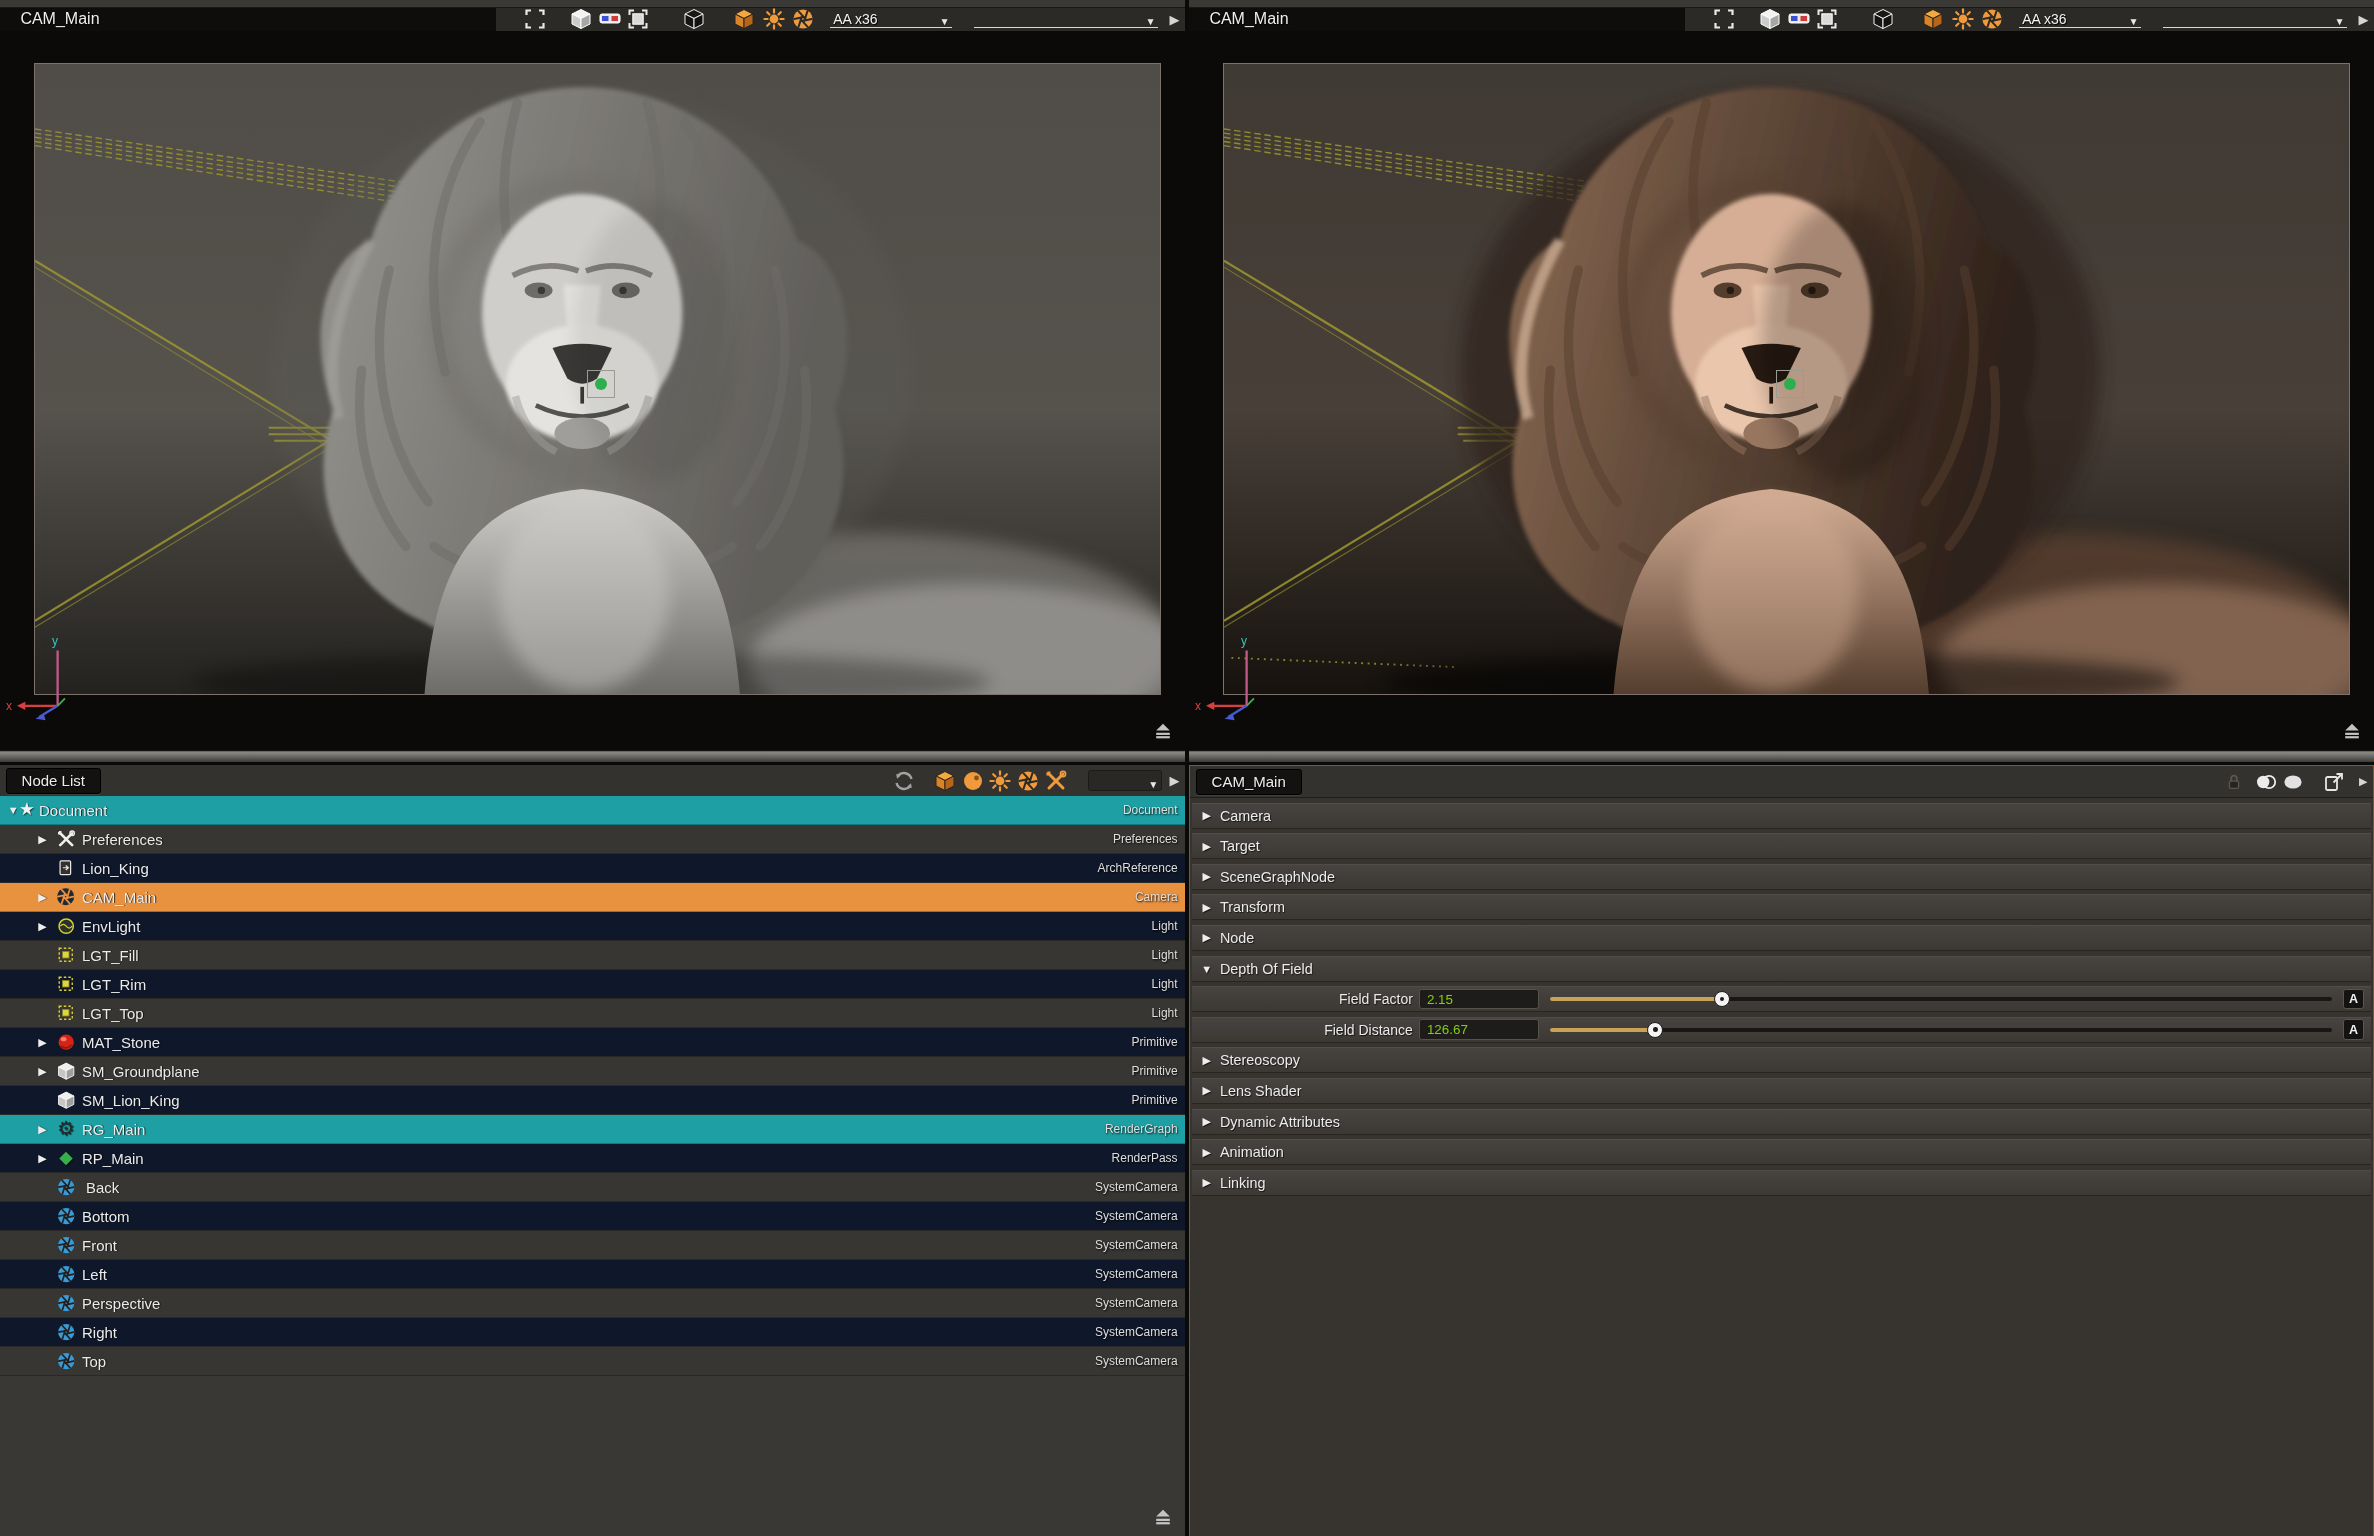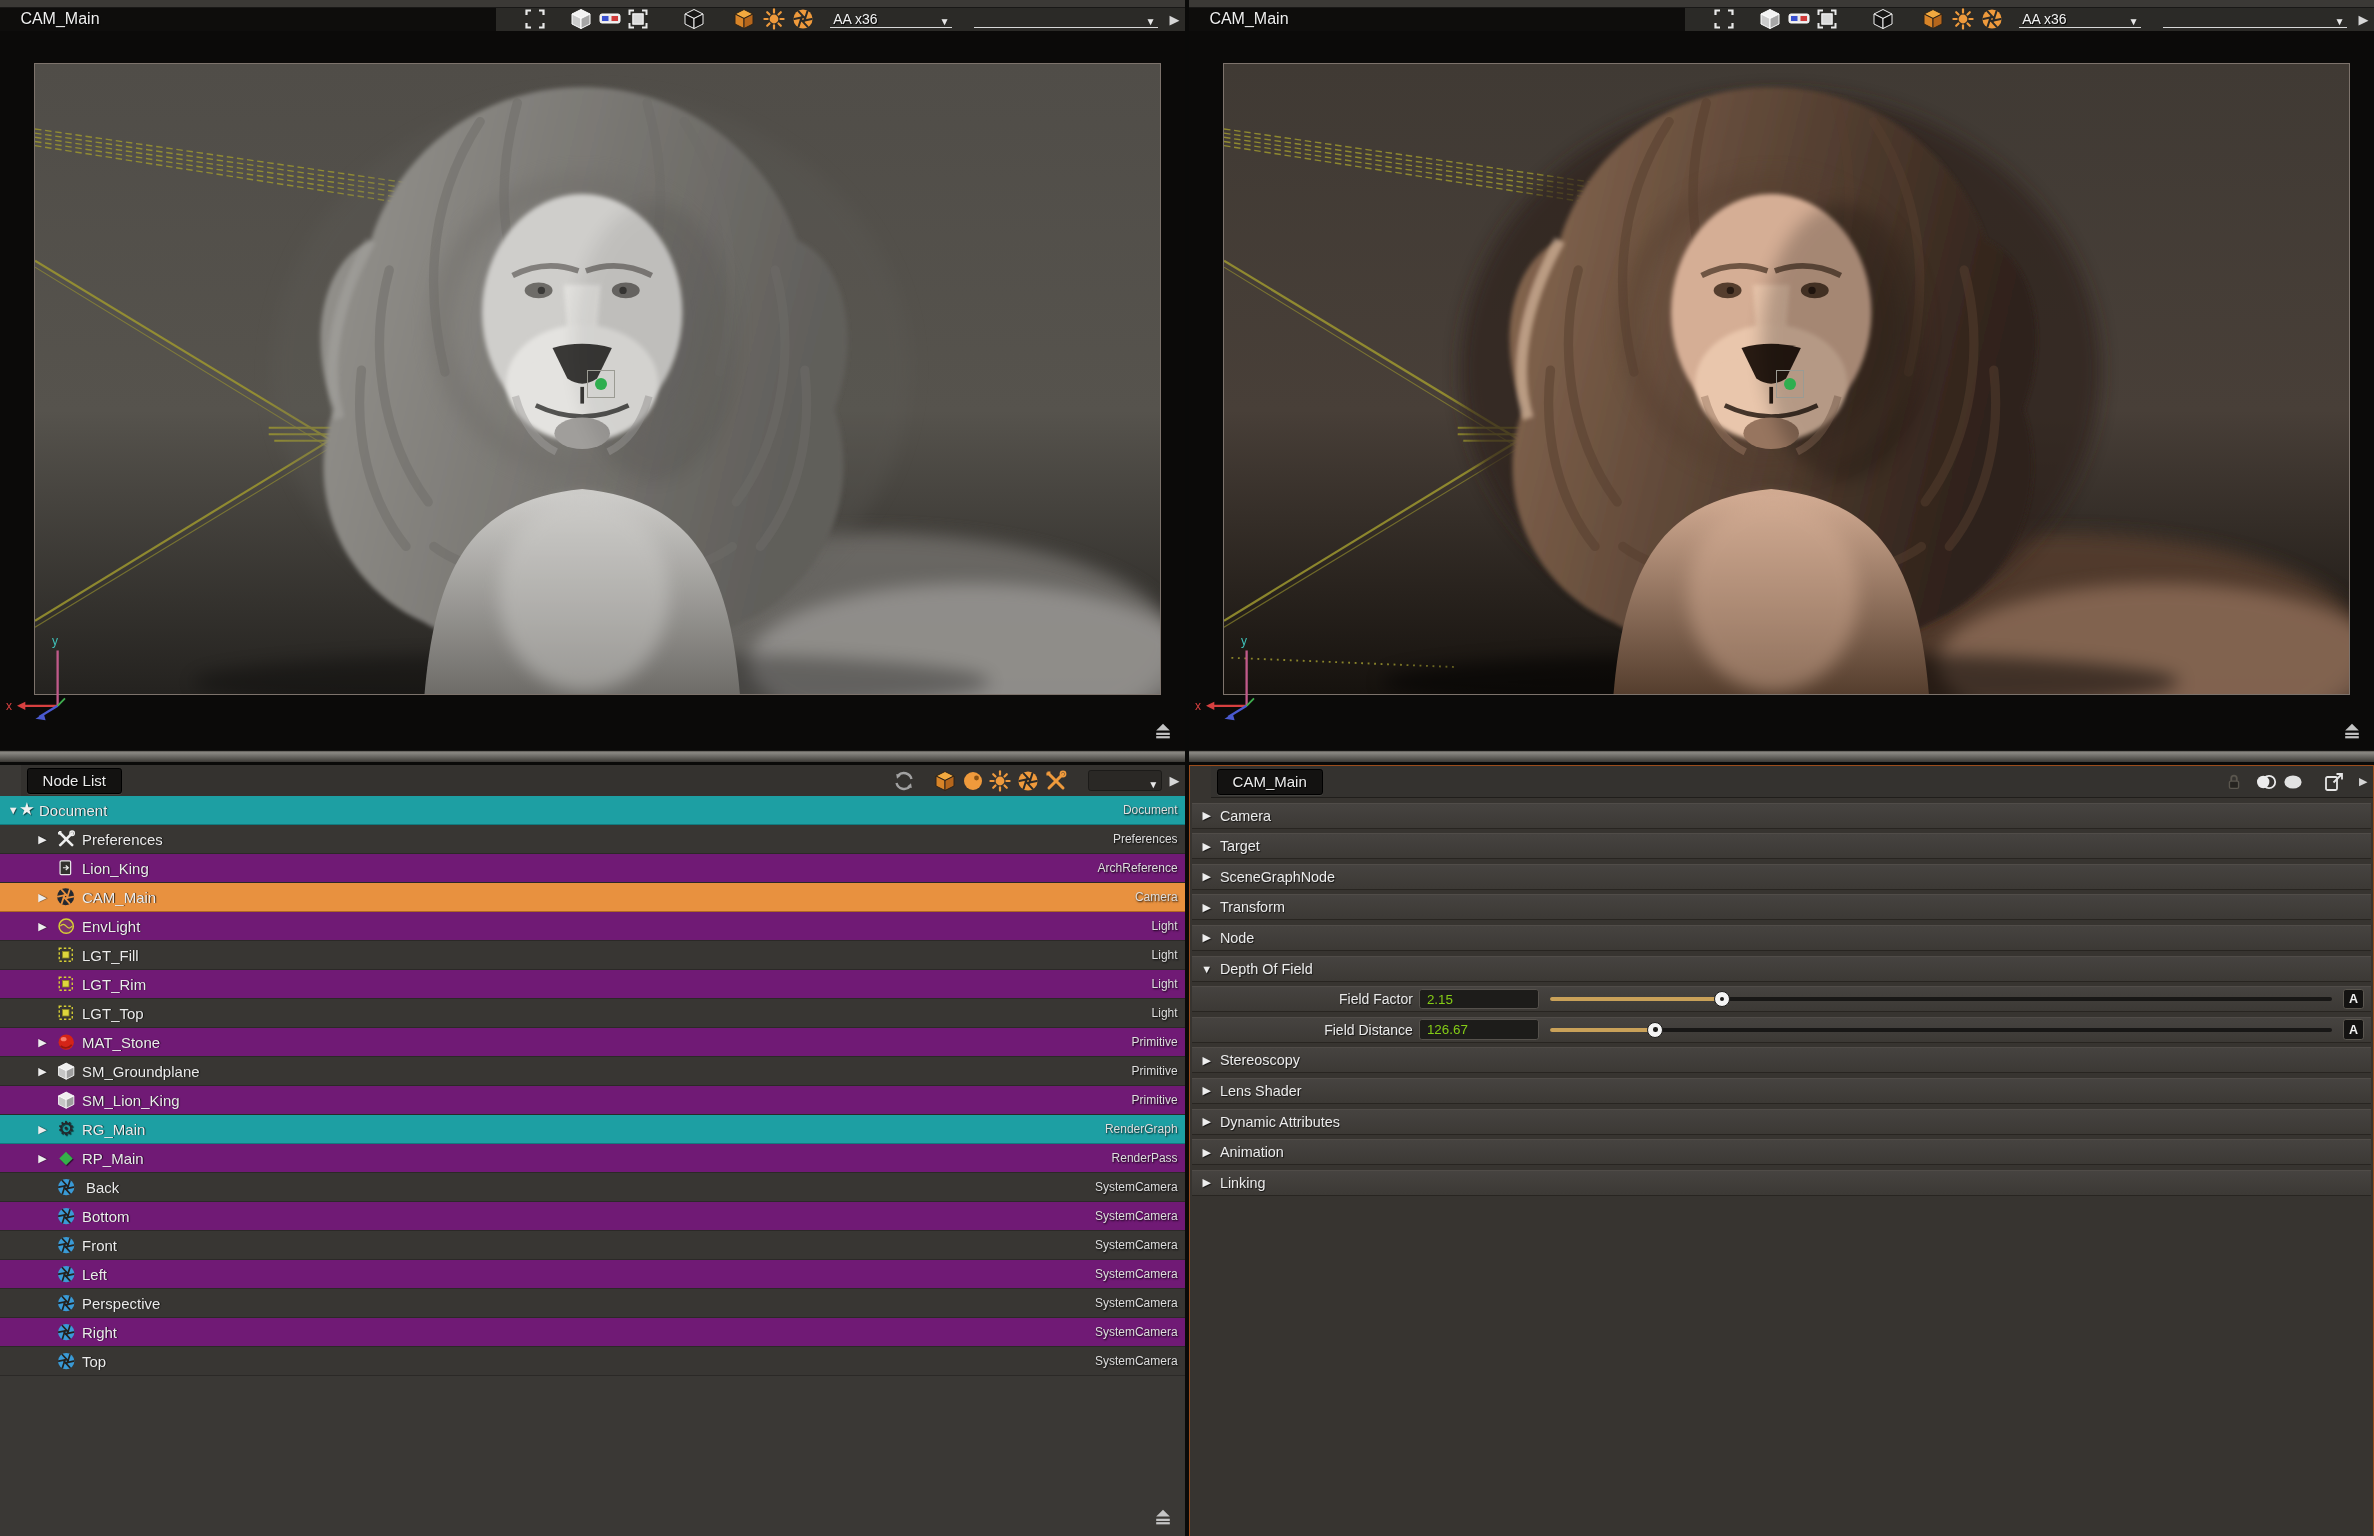--- a/index.html
+++ b/index.html
@@ -19,29 +19,29 @@
   .gizmo{position:absolute;left:3.7px;top:601px;}
   .eject{position:absolute;right:11px;bottom:7.4px;opacity:.95;}
   .icon{display:inline-flex;align-items:center;justify-content:center;width:24px;height:24px;}
   .icon svg{display:block;}
   .glyph{line-height:1;display:inline-flex;align-items:center;justify-content:center;}
   .dd{display:flex;align-items:flex-end;border-bottom:1.9px solid #d8d8d8;height:18.6px;color:#f2f2f2;font-size:14px;padding:0 2.8px;box-sizing:border-box;}
   .dd-label{flex:1;text-shadow:0.9px 0.9px 0.9px #000;}
   .dd-caret{color:#e8e8e8;font-size:10.2px;margin-left:3.7px;}
   .hdr-arrow{color:#d6d6d6;font-size:13px;}
   
-  .panel{position:absolute;top:765px;height:772px;box-sizing:border-box;padding-left:21px;}
+  .panel{position:absolute;top:765px;height:772px;box-sizing:border-box;}
   #nodePanel{left:0;width:1185px;background:#3a3835;}
   #propPanel{left:1189px;width:1185px;background:#373430;border:1.9px solid #9c4d1c;}
   .phead{position:relative;height:31px;background:#34322f;border-bottom:0.9px solid #201e1b;}
   .tab{position:absolute;left:5.6px;top:2.8px;display:inline-flex;align-items:center;height:24px;padding:0 15px;background:#131211;border:0.9px solid #000;border-radius:2.8px;color:#ececec;font-size:15px;box-shadow:0 0.9px 0 rgba(255,255,255,.08);text-shadow:0.9px 0.9px 0.9px #000;}
   .phead-tools{position:absolute;right:5.6px;top:0;height:31px;display:flex;align-items:center;}
   
   #nodeRows{position:absolute;left:0;right:0;top:31px;}
-  .nrow{position:relative;height:28px;border-bottom:0.9px solid #2b2927;background:#701a75;}
+  .nrow{position:relative;height:28px;border-bottom:0.9px solid #2b2927;background:#0f172a;}
   .nrow.alt{background:#383633;}
   .nrow.hl-teal{background:#1d9fa3;border-bottom:0.9px solid #127a7e;}
   .nrow.hl-orange{background:#e8913f;border-bottom:0.9px solid #b06722;}
   .exp{position:absolute;top:50%;transform:translateY(-50%);width:15px;text-align:center;color:#ededed;font-size:11px;text-shadow:0.9px 0.9px 0.9px rgba(0,0,0,.6);}
   .nicon{position:absolute;top:50%;transform:translateY(-50%);width:24px;height:24px;display:flex;align-items:center;justify-content:center;}
   .nname{position:absolute;top:50%;transform:translateY(-50%);color:#ebebeb;font-size:15px;text-shadow:0.9px 0.9px 0.9px rgba(0,0,0,.75);white-space:nowrap;}
   .ntype{position:absolute;right:7.4px;top:50%;transform:translateY(-50%);color:#dedede;font-size:12px;text-shadow:0.9px 0.9px 1.9px rgba(0,0,0,.9);}
   
   #propBody{position:absolute;left:0;right:0;top:31px;bottom:0;padding-top:5.6px;}
   .pbar{position:relative;height:24px;margin:0 1.9px 4.6px 1.9px;background:linear-gradient(#464340,#3c3935);border-top:0.9px solid #504c48;border-bottom:0.9px solid #282521;display:flex;align-items:center;}

